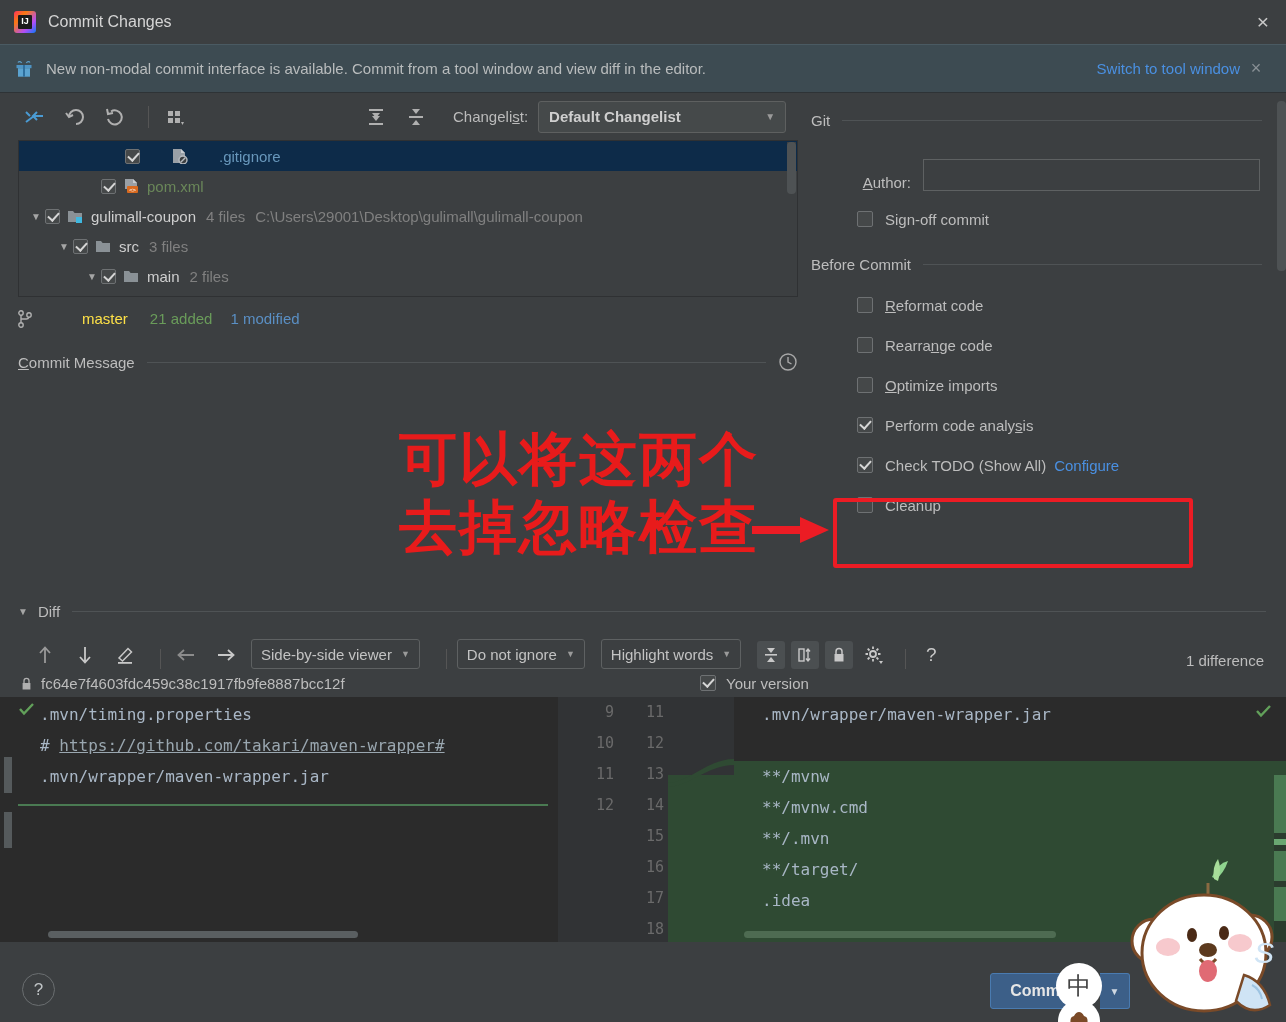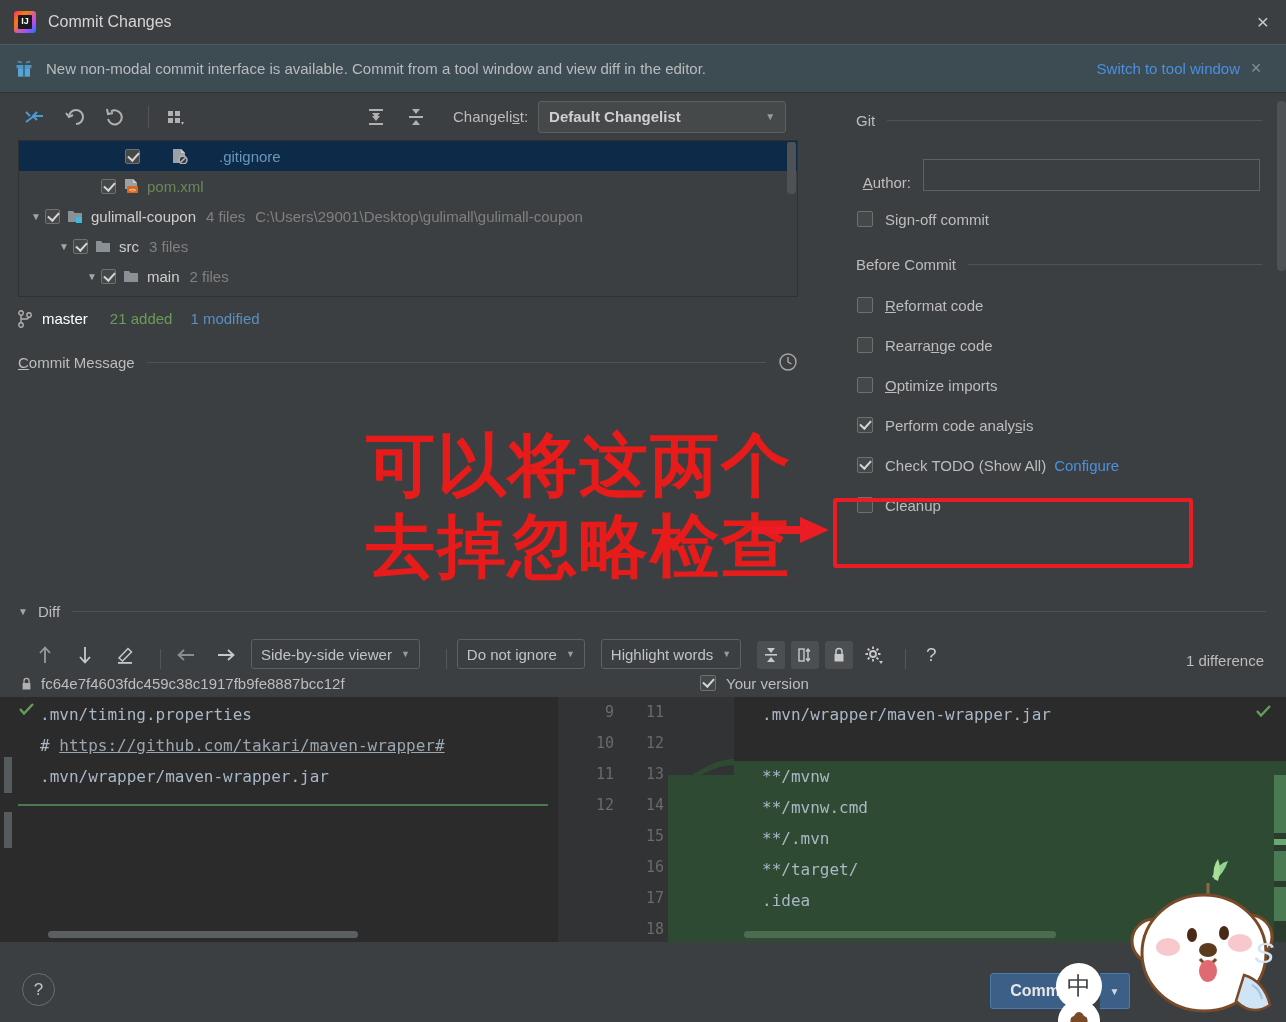--- a/index.html
+++ b/index.html
@@ -97,21 +97,21 @@
     position: absolute; right: 1px; top: 1px; width: 9px; height: 155px; background: #3c3f41;
   }
   .tree-sb .thumb { width: 9px; height: 52px; background: #4e5254; border-radius: 4px; }
 
   
   .statusline {
     position: absolute; left: 18px; top: 210px; height: 30px;
     display: flex; align-items: center; font-size: 15px;
   }
   .branch-ic { width: 14px; height: 17px; margin-right: 10px; position: relative; }
-  .st-master { color: #ffffff; margin-right: 22px; }
+  .st-master { color: #fde047; margin-right: 22px; margin-left: 40px; }
   .st-added { color: #6a9c5a; margin-right: 18px; }
   .st-modified { color: #5a8fc4; }
 
   
   .cm-head {
     position: absolute; left: 18px; top: 255px; width: 780px; height: 28px;
     display: flex; align-items: center;
   }
   .cm-head .lbl { font-size: 15px; color: #bdbdbd; white-space: nowrap; }
   .cm-head .lbl u { text-decoration: underline; }
@@ -120,33 +120,33 @@
   .cm-box {
     position: absolute; left: 18px; top: 285px; width: 780px; height: 195px;
     background: #2d2f30; border: 1px solid #4c5052; overflow: hidden;
   }
   .cm-text { font-size: 15px; color: #d0d0d0; padding: 8px 6px; position: relative; display: inline-block; }
   .cm-caret { display: inline-block; width: 1px; height: 17px; background: #ddd; vertical-align: -3px; }
 
   
   .annot {
     position: absolute; left: 354px; top: 425px; width: 450px;
-    color: #e81b1b; font-weight: bold; font-size: 69px; line-height: 1.18;
+    color: #e81b1b; font-weight: bold; font-size: 58px; line-height: 1.18;
     text-align: center; letter-spacing: 2px; z-index: 30; pointer-events: none;
     font-family: "DejaVu Sans", sans-serif;
   }
   .annot-arrow { position: absolute; left: 752px; top: 512px; z-index: 31; }
   .red-box {
     position: absolute; left: 833px; top: 498px; width: 360px; height: 70px;
     border: 4px solid #ec1c24; border-radius: 3px; z-index: 29; pointer-events: none;
   }
 
   
   .sec-head { display: flex; align-items: center; height: 26px; padding-right: 24px; }
-  .sec-head .lbl { font-size: 15px; color: #bdbdbd; white-space: nowrap; margin-left: 45px; }
+  .sec-head .lbl { font-size: 15px; color: #bdbdbd; white-space: nowrap; }
   .sec-head .rule { flex: 1; height: 1px; background: #4f5355; margin-left: 12px; }
   .author-row { display: flex; align-items: flex-end; margin-top: 26px; padding-right: 26px; }
   .author-lbl { font-size: 15px; color: #bdbdbd; width: 112px; text-align: right; padding-right: 12px; }
   .author-lbl u { text-decoration: underline; }
   .author-input { flex: 1; height: 32px; border: 1px solid #5e6162; background: #3c3f41; }
   .chk-row { display: flex; align-items: center; height: 40px; padding-left: 46px; font-size: 15px; color: #bdbdbd; }
   .chk-row .cb { width: 16px; height: 16px; margin-right: 12px; }
   .chk-row u { text-decoration: underline; }
   .cfg-link { color: #4a90e2; margin-left: 8px; }
   .right-sb { position: absolute; right: 0px; top: 8px; width: 9px; height: 470px; }

